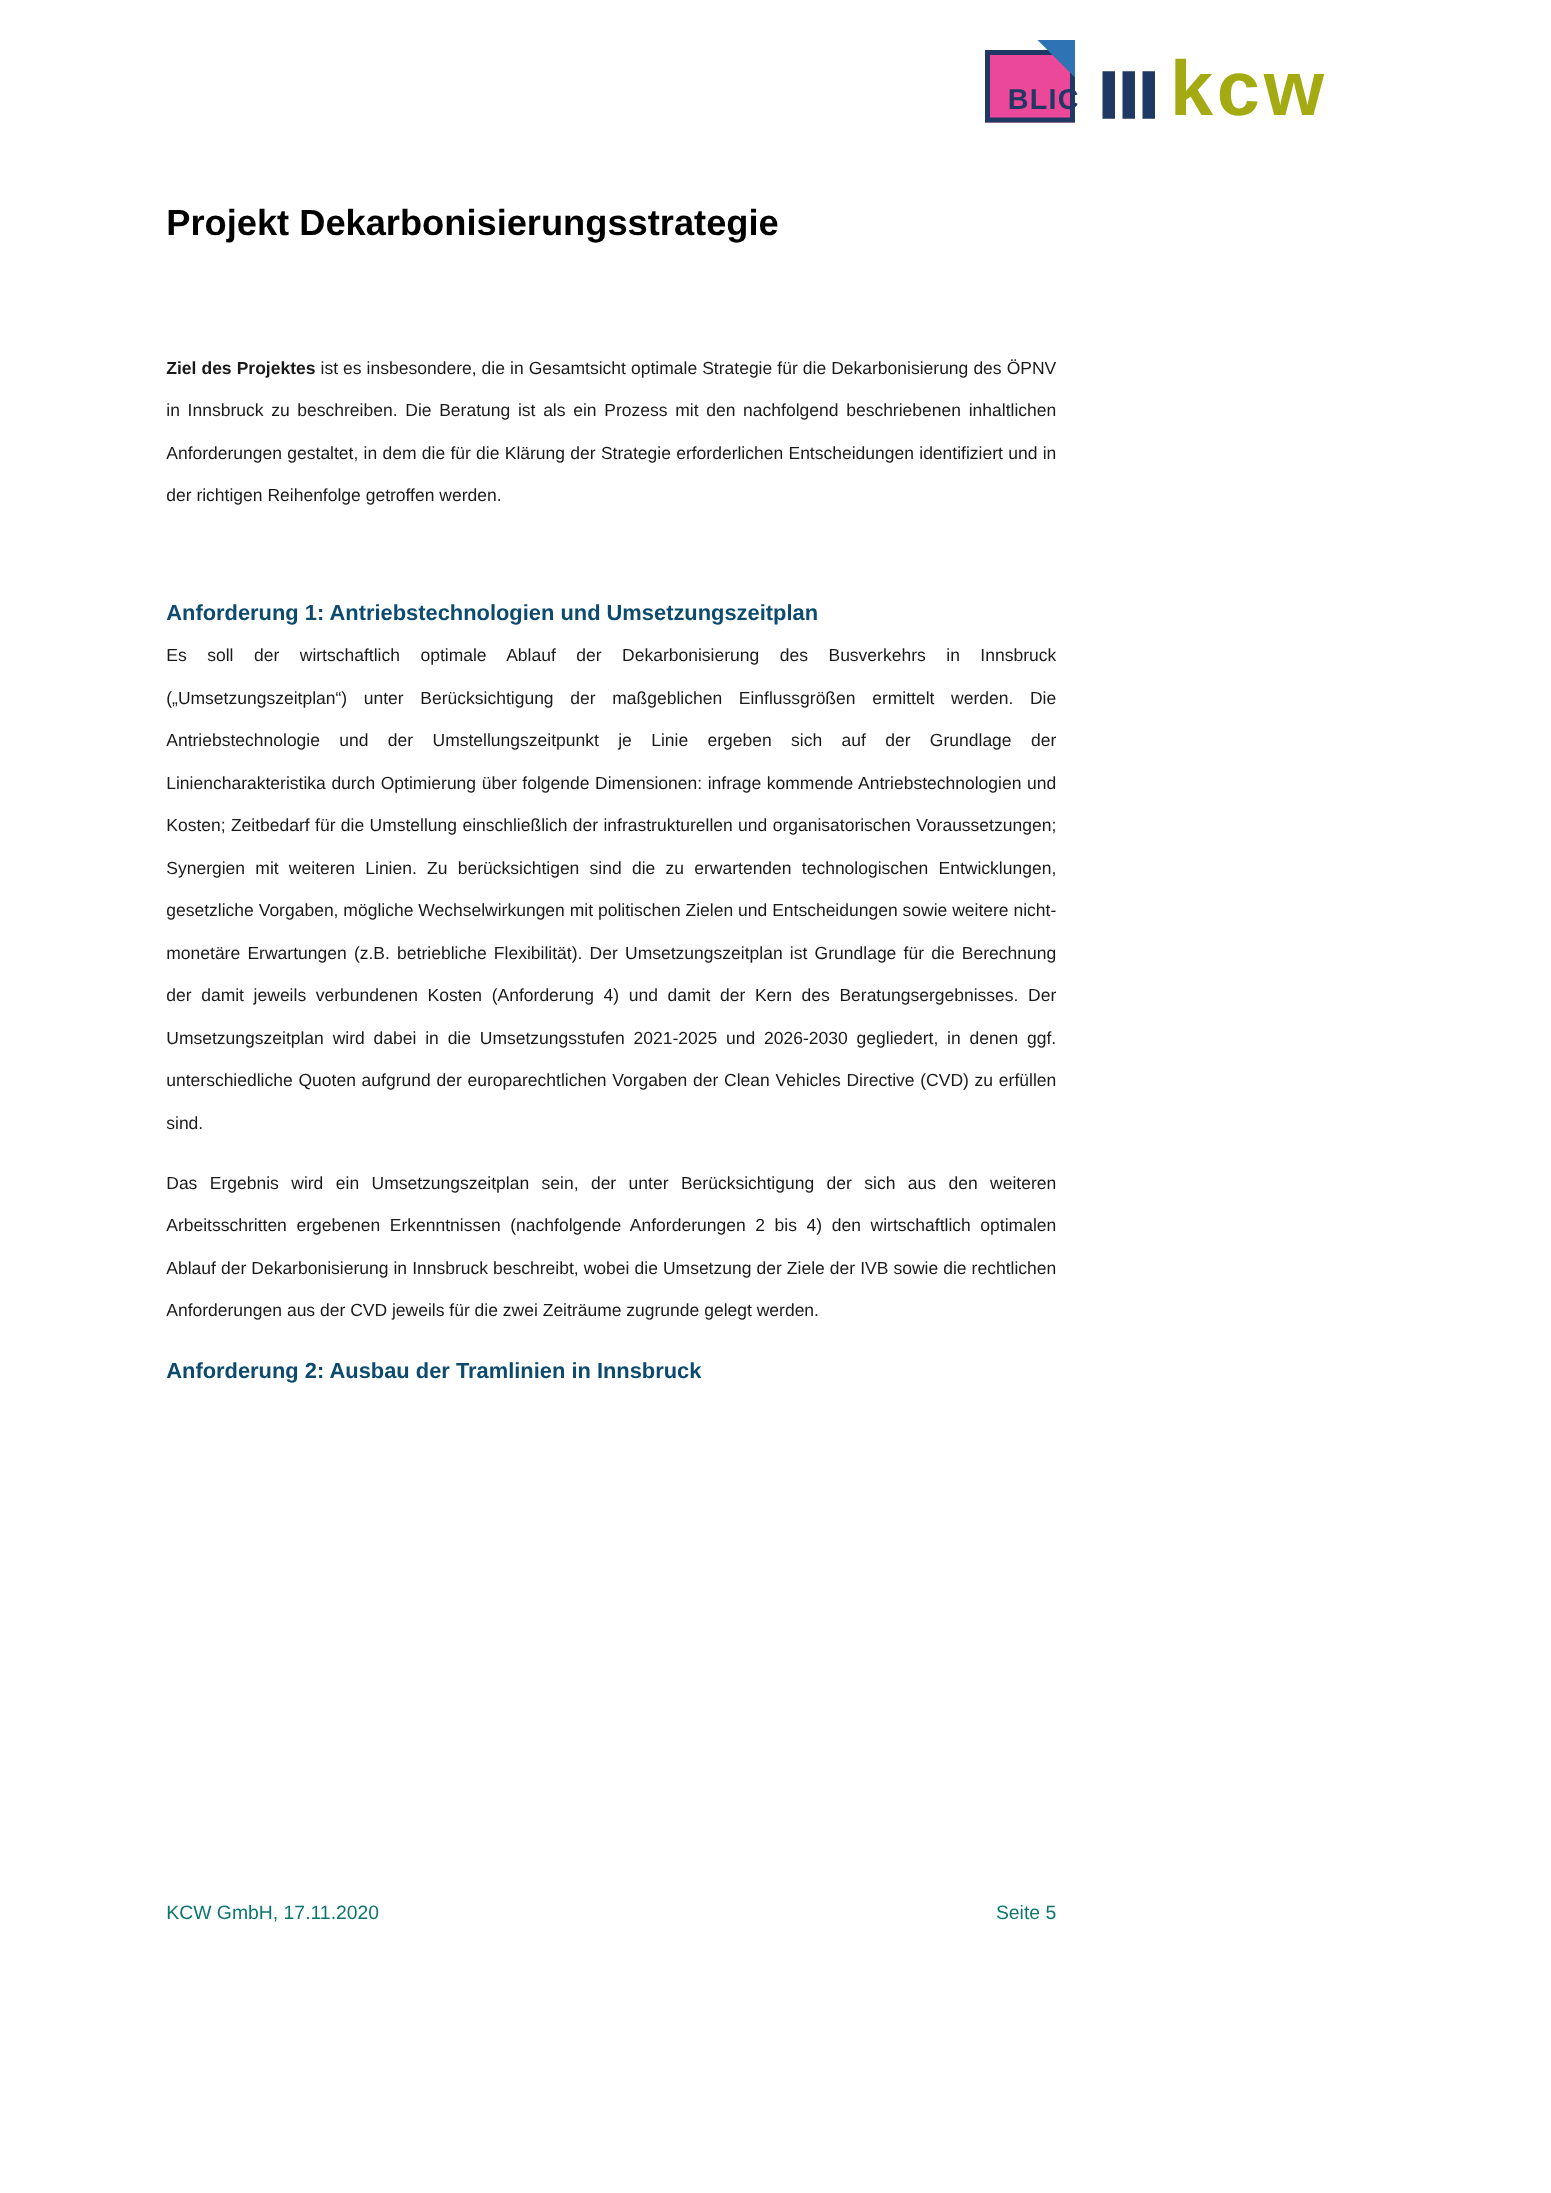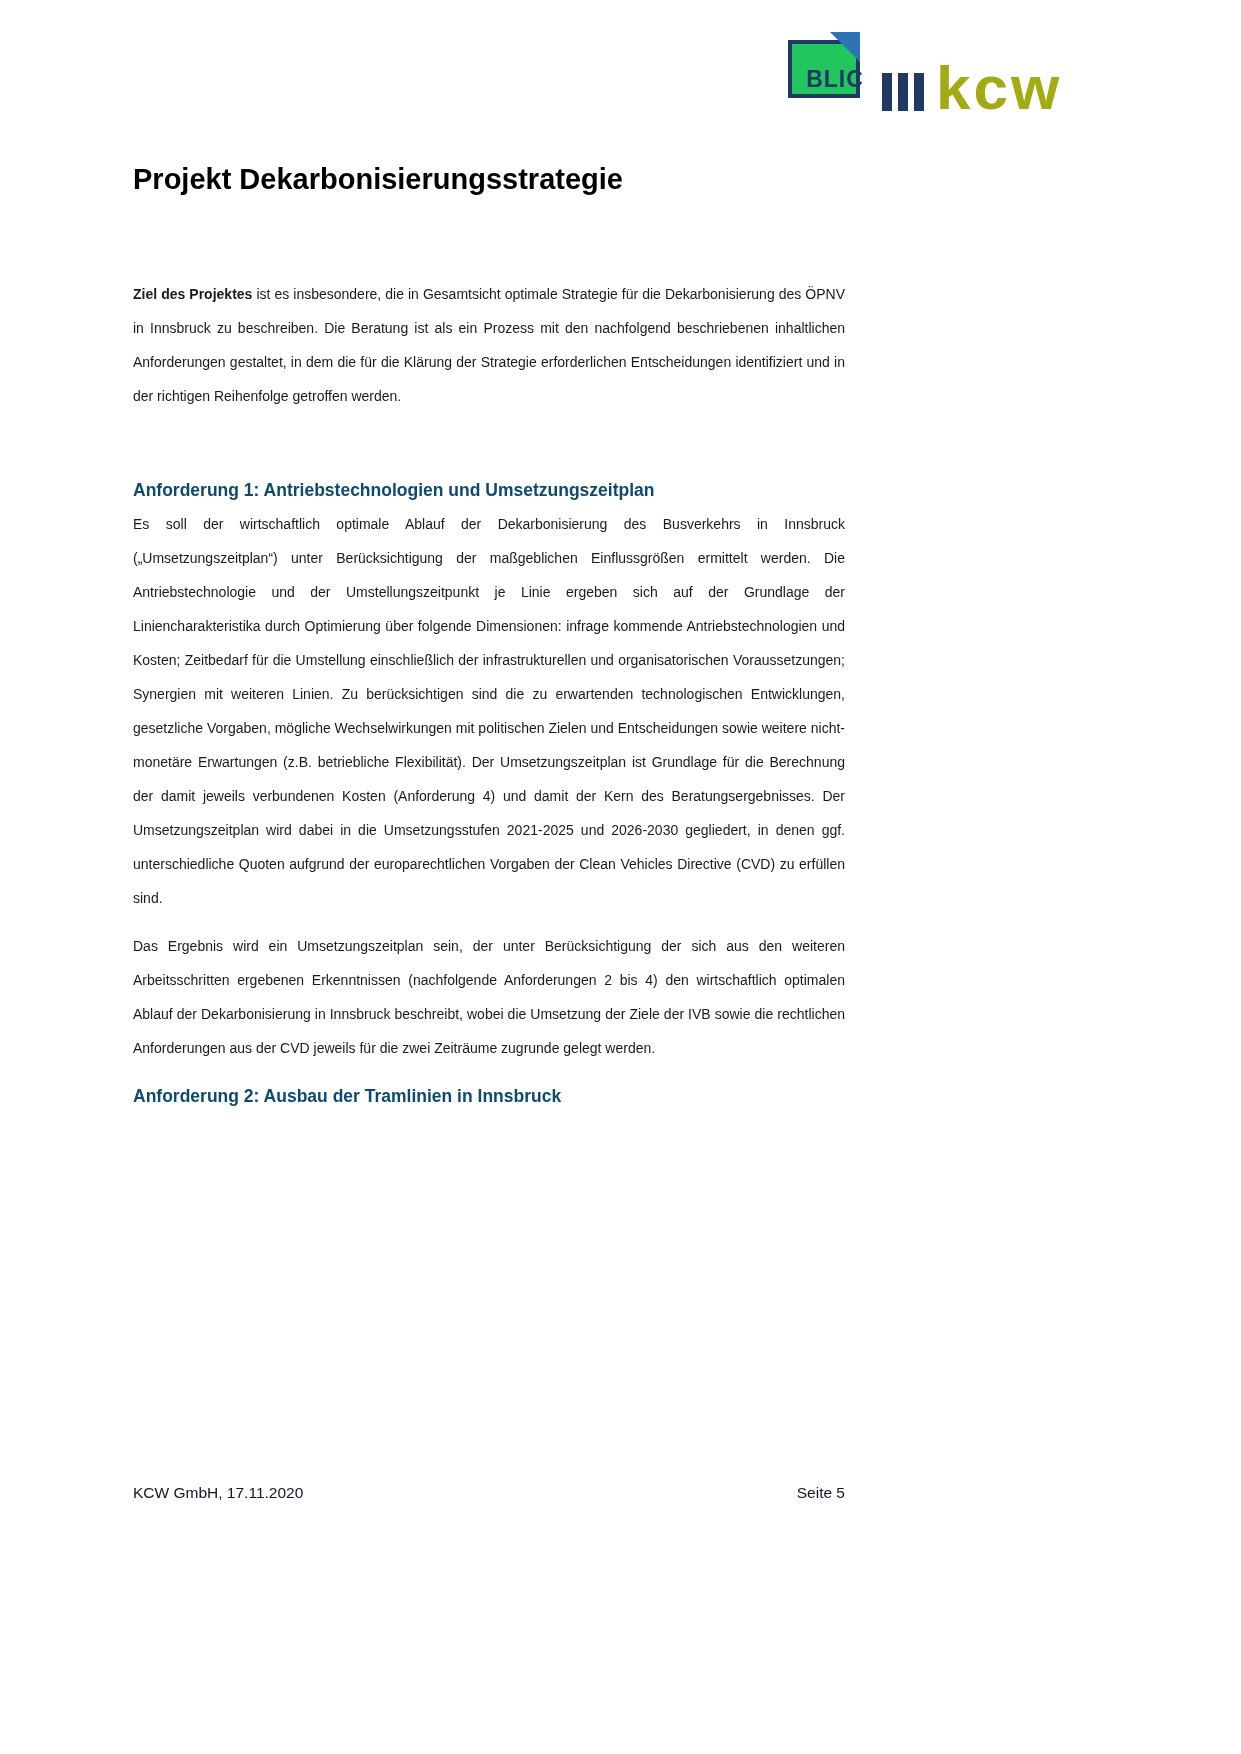--- a/index.html
+++ b/index.html
@@ -24,27 +24,27 @@
     left: 788px;
     display: flex;
     align-items: flex-end;
     gap: 22px;
   }
   .blic-logo {
     position: relative;
     width: 72px;
     height: 58px;
     border: 4px solid #1f3864;
-    background: #22c55e;
+    background: #ec4899;
     display: flex;
     align-items: flex-end;
     justify-content: center;
     padding-bottom: 3px;
     box-sizing: border-box;
-    margin-bottom: 18px;
+    margin-bottom: 2px;
     padding-left: 22px;
   }
   .blic-corner {
     position: absolute;
     top: -12px;
     right: -4px;
     width: 0;
     height: 0;
     border-top: 30px solid #2e74b5;
     border-left: 30px solid transparent;
@@ -116,26 +116,26 @@
     font-size: 17.5px;
     font-weight: 700;
     line-height: 34px;
     color: #0c4a6e;
   }
 
   
   .footer {
     position: absolute;
     left: 133px;
-    top: 1484px;
+    top: 1522px;
     width: 712px;
     display: flex;
     justify-content: space-between;
     font-size: 15.5px;
-    color: #0f172a;
+    color: #0f766e;
   }
 </style>
 </head>
 <body>
 
 <div class="page">
 
   <div class="logos">
     <div class="blic-logo">
       <span class="blic-corner"></span>

